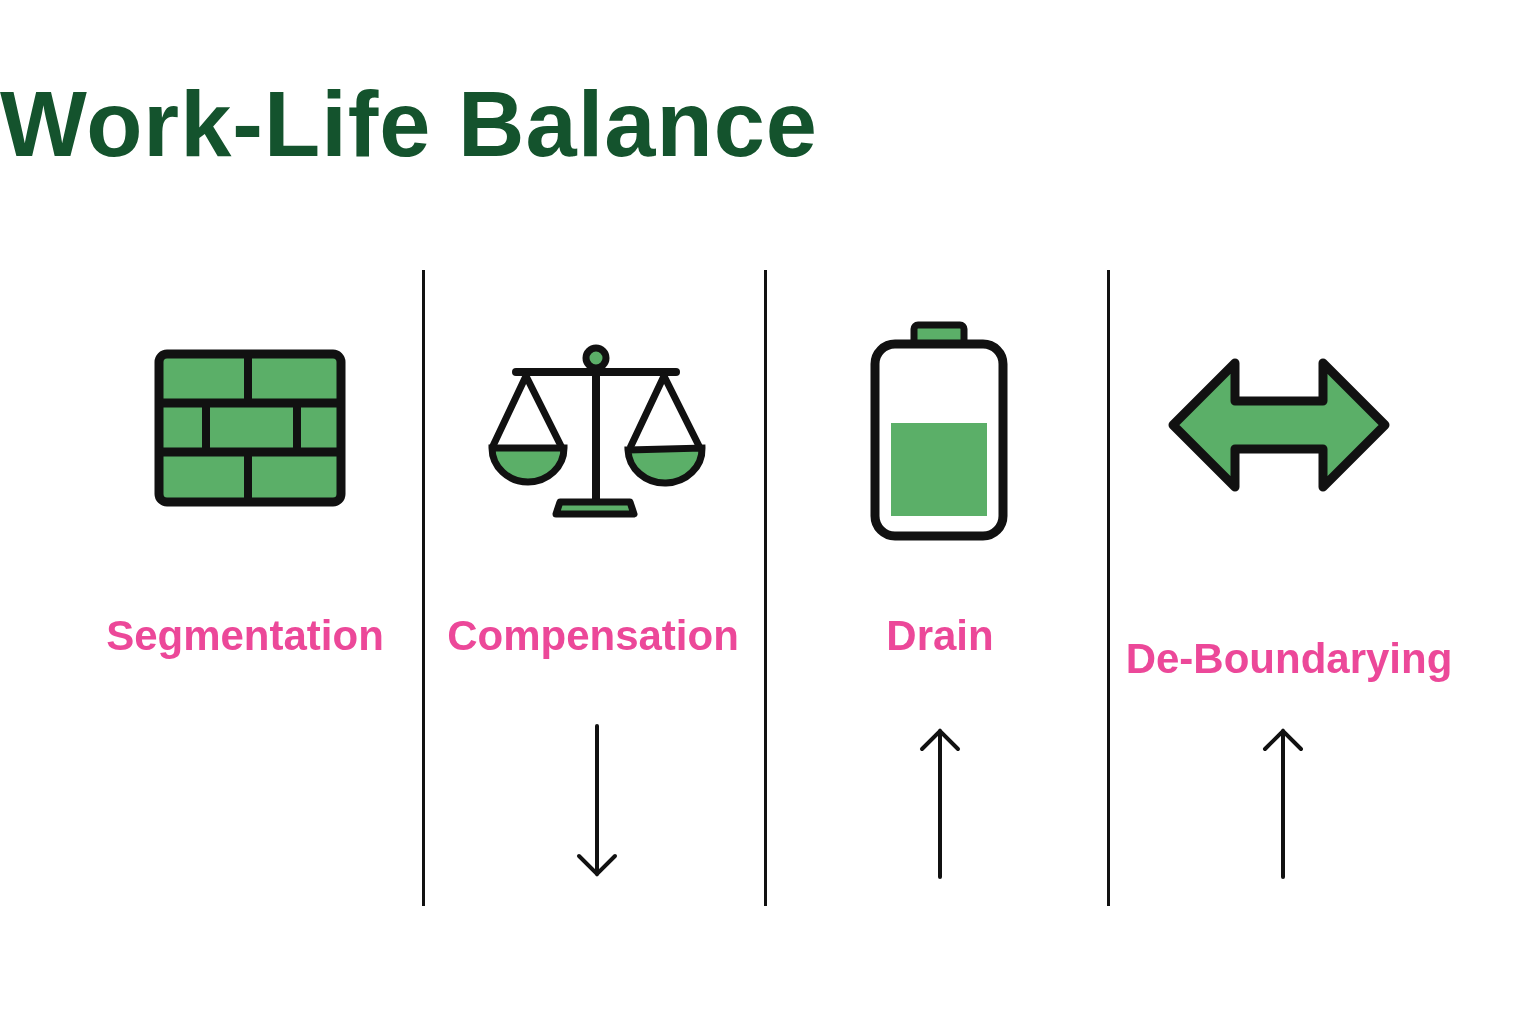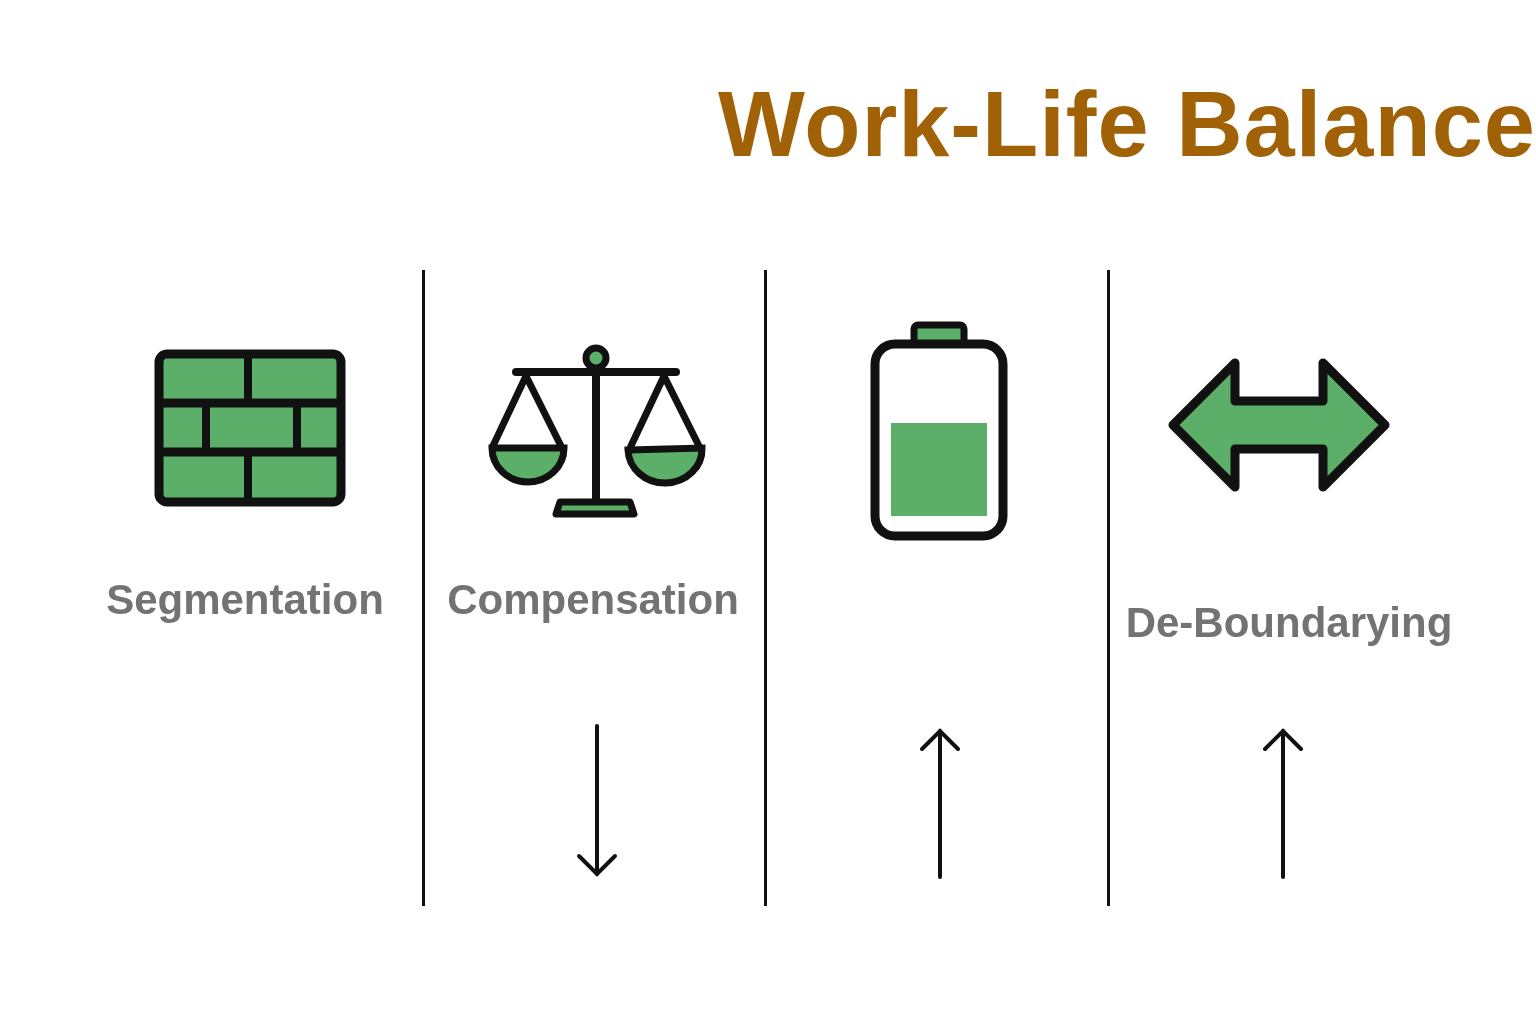--- a/index.html
+++ b/index.html
@@ -1,27 +1,27 @@
 <!DOCTYPE html>
 <html><head>
 <meta charset="utf-8">
 <style>
   html, body { margin: 0; padding: 0; }
   body {
     width: 1536px; height: 1024px; background: #ffffff; position: relative; overflow: hidden;
     font-family: "Liberation Sans", "DejaVu Sans", sans-serif; color: #111111;
   }
   .title {
-    position: absolute; left: 0; top: 72px; width: 1536px; text-align: right;
-    font-size: 92px; font-weight: 700; letter-spacing: 1px; color: #a16207;
+    position: absolute; left: 0; top: 72px; width: 1536px; text-align: left;
+    font-size: 92px; font-weight: 700; letter-spacing: 1px; color: #14532d;
   }
   .divider { position: absolute; top: 270px; width: 3px; height: 636px; background: #111; }
   .icon { position: absolute; }
   .label {
-    position: absolute; font-size: 42px; font-weight: 700; text-align: center; line-height: 56px; color: #737373;
+    position: absolute; font-size: 42px; font-weight: 700; text-align: center; line-height: 56px; color: #ec4899; margin-top: 36px;
   }
   .arrow { position: absolute; }
 </style>
 </head>
 <body>
 
 <div class="title">Work-Life Balance</div>
 
 <div class="divider" style="left:422px"></div>
 <div class="divider" style="left:764px"></div>
@@ -53,20 +53,21 @@
   <line x1="25" y1="6" x2="25" y2="154" stroke="#111" stroke-width="4" stroke-linecap="round"></line>
   <polyline points="7,136 25,154 43,136" fill="none" stroke="#111" stroke-width="4" stroke-linecap="round"></polyline>
 </svg>
 
 <svg class="icon" style="left:866px;top:318px" width="146" height="226" viewBox="0 0 146 226">
   <rect x="48" y="7" width="50" height="20" rx="4" fill="#5BAF68" stroke="#111" stroke-width="7"></rect>
   <rect x="9" y="26" width="128" height="192" rx="20" fill="#fff" stroke="#111" stroke-width="9"></rect>
   <rect x="25" y="105" width="96" height="93" fill="#5BAF68"></rect>
 </svg>
 <div class="label" style="left:780px;top:572px;width:320px">
+  <div>Drain</div>
 </div>
 <svg class="arrow" style="left:915px;top:725px" width="50" height="160" viewBox="0 0 50 160">
   <line x1="25" y1="6" x2="25" y2="152" stroke="#111" stroke-width="4" stroke-linecap="round"></line>
   <polyline points="7,24 25,6 43,24" fill="none" stroke="#111" stroke-width="4" stroke-linecap="round"></polyline>
 </svg>
 
 <svg class="icon" style="left:1165px;top:355px" width="228" height="140" viewBox="0 0 228 140">
   <path d="M8 70 L70 8 L70 46 L158 46 L158 8 L220 70 L158 132 L158 94 L70 94 L70 132 Z" fill="#5BAF68" stroke="#111" stroke-width="9" stroke-linejoin="round"></path>
 </svg>
 <div class="label" style="left:1112px;top:595px;width:354px">De-Boundarying</div>

